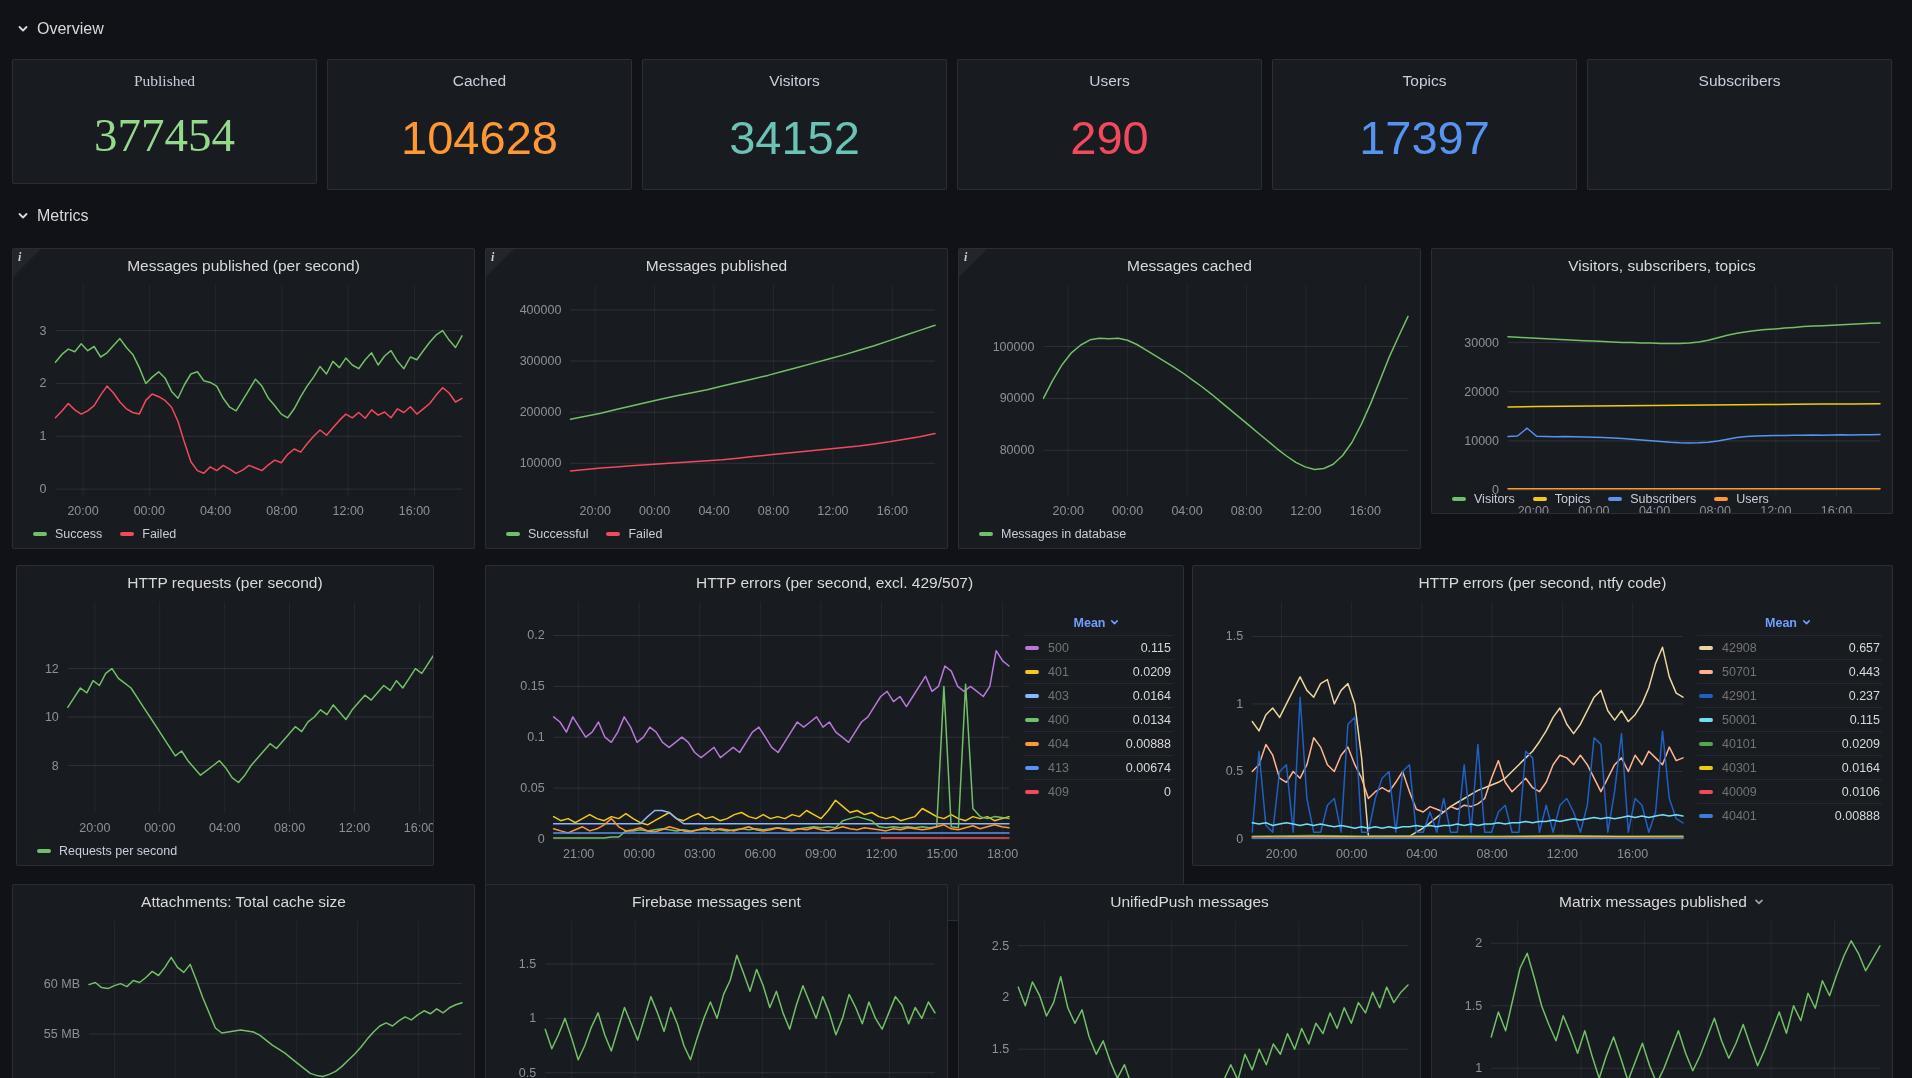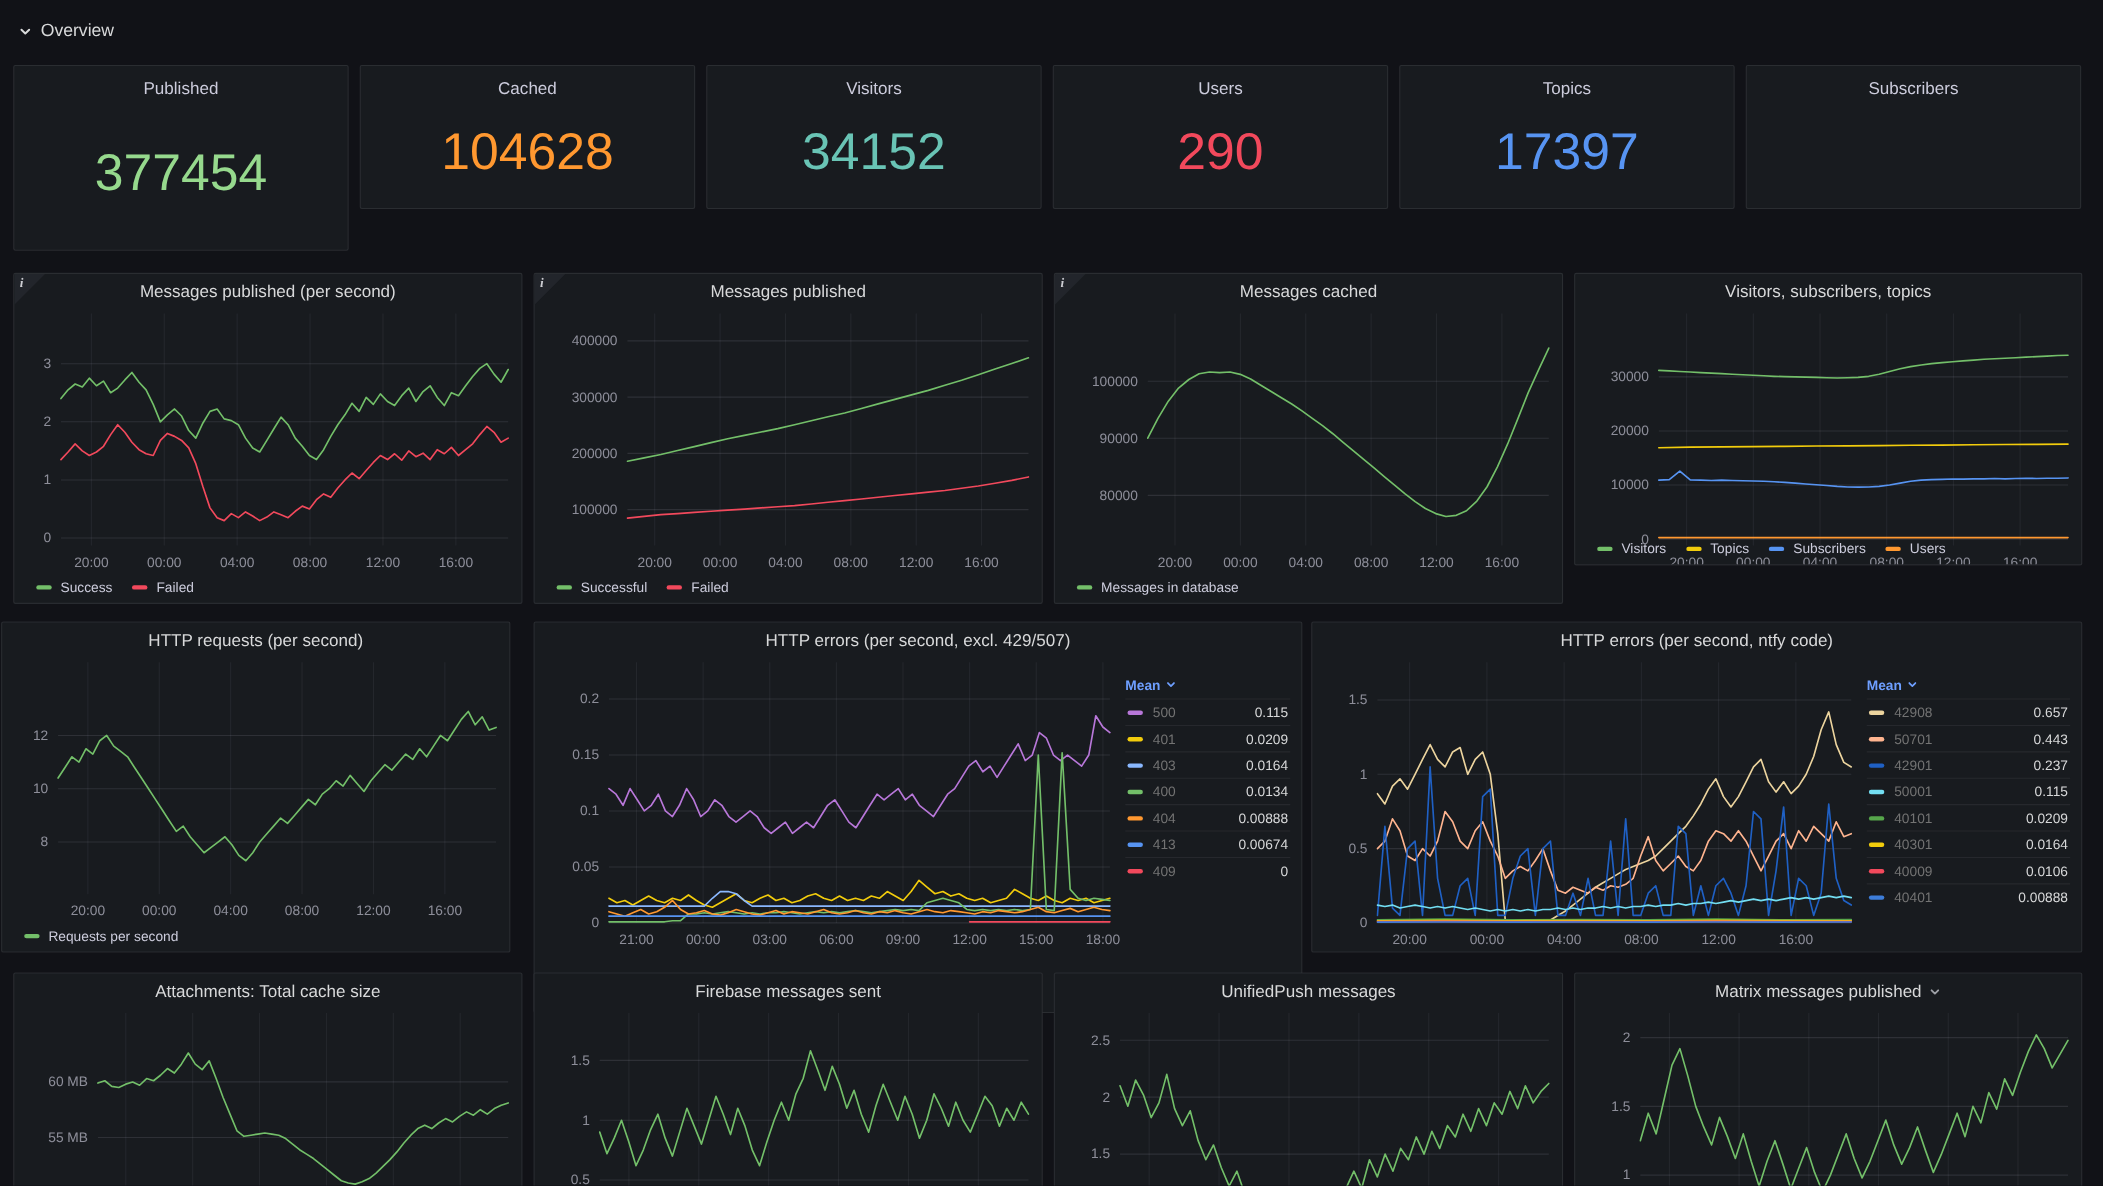--- a/index.html
+++ b/index.html
@@ -9,42 +9,42 @@
   .panel-title{position:absolute;top:7px;left:30px;right:30px;height:20px;text-align:right;color:#d8d9da;font-size:15.5px;font-weight:500;white-space:nowrap;overflow:hidden;display:flex;justify-content:center;align-items:center;gap:6px;z-index:2;}
   .stat-title{position:absolute;top:12px;left:0;right:0;text-align:center;color:#ccccdc;font-size:15.5px;font-weight:500;}
   .stat-value{position:absolute;top:30px;bottom:4px;left:0;right:0;display:flex;align-items:center;justify-content:center;font-size:47px;font-weight:500;}
   .info-corner{position:absolute;top:0;left:0;width:0;height:0;border-top:28px solid #22252b;border-right:28px solid transparent;z-index:3;cursor:pointer;}
   .info-corner span{position:absolute;top:-27px;left:5px;color:#cdced3;font-size:12px;font-weight:700;font-style:italic;font-family:"Liberation Serif",serif;}
   .legend-row{position:absolute;left:20px;bottom:7px;display:flex;gap:18px;align-items:center;z-index:2;}
   .legend-item{display:flex;align-items:center;gap:8px;cursor:pointer;}
   .legend-chip{width:14px;height:4px;border-radius:2px;flex:none;}
   .legend-label{color:#ccccdc;font-size:12.5px;white-space:nowrap;}
   .legend-table{position:absolute;font-size:12.5px;z-index:2;}
-  .lt-header{display:flex;justify-content:flex-start;align-items:center;gap:4px;color:#6e9fff;font-weight:700;height:25px;cursor:pointer;padding-right:2px;}
+  .lt-header{display:flex;justify-content:center;align-items:center;gap:4px;color:#6e9fff;font-weight:700;height:25px;cursor:pointer;padding-right:2px;}
   .lt-row{display:flex;align-items:center;height:23px;border-top:1px solid rgba(204,204,220,0.08);cursor:pointer;}
   .lt-name{color:#737373;margin-left:9px;}
   .lt-val{color:#d8d9da;margin-left:auto;padding-right:2px;}
 </style>
 </head>
 <body>
 
 <div class="page" id="page">
   <div class="section-header" style="left:16px;top:20px;">
     <svg width="14" height="14" viewBox="0 0 14 14">
         <path d="M3.5 5 L7 8.5 L10.5 5" stroke="#d8d9da" stroke-width="1.8" fill="none" stroke-linecap="round" stroke-linejoin="round"></path>
       </svg>
     <span>Overview</span>
   </div>
   <div class="section-header" style="left:16px;top:207px;">
     <svg width="14" height="14" viewBox="0 0 14 14">
         <path d="M3.5 5 L7 8.5 L10.5 5" stroke="#d8d9da" stroke-width="1.8" fill="none" stroke-linecap="round" stroke-linejoin="round"></path>
       </svg>
     <span>Metrics</span>
   </div>
-<div class="panel" style="left: 12px; top: 59px; width: 305px; height: 169px;">
+<div class="panel" style="left: 12px; top: 59px; width: 305px; height: 125px; font-family: Liberation Serif, serif;">
       <div class="stat-title">Published</div>
       <div class="stat-value" style="color: rgb(150, 217, 141);">377454</div>
     </div>
     <div class="panel" style="left: 327px; top: 59px; width: 305px; height: 131px;">
       <div class="stat-title">Cached</div>
       <div class="stat-value" style="color: rgb(255, 152, 48);">104628</div>
     </div>
     <div class="panel" style="left: 642px; top: 59px; width: 305px; height: 131px;">
       <div class="stat-title">Visitors</div>
       <div class="stat-value" style="color: rgb(105, 196, 181);">34152</div>
@@ -249,21 +249,21 @@
         <div class="legend-item">
           <div class="legend-chip" style="background: rgb(87, 148, 242);"></div>
           <div class="legend-label">Subscribers</div>
         </div>
         <div class="legend-item">
           <div class="legend-chip" style="background: rgb(255, 152, 48);"></div>
           <div class="legend-label">Users</div>
         </div>
       </div>
     </div>
-    <div class="panel" style="left: 1px; top: 565px; width: 463px; height: 301px;">
+    <div class="panel" style="left: 16px; top: 565px; width: 418px; height: 301px;">
       <div class="panel-title">
         <span>HTTP requests (per second)</span>
       </div>
       <svg width="461" height="299" style="position:absolute;left:0;top:0;cursor:crosshair;">
         <line x1="77.8776" y1="36" x2="77.8776" y2="247" stroke="rgba(204,204,220,0.07)" stroke-width="1"></line>
         <text x="77.8776" y="266" text-anchor="middle" fill="rgba(204,204,220,0.65)" font-size="12.5" font-family="&quot;Liberation Sans&quot;,sans-serif">20:00</text>
         <line x1="142.7842" y1="36" x2="142.7842" y2="247" stroke="rgba(204,204,220,0.07)" stroke-width="1"></line>
         <text x="142.7842" y="266" text-anchor="middle" fill="rgba(204,204,220,0.65)" font-size="12.5" font-family="&quot;Liberation Sans&quot;,sans-serif">00:00</text>
         <line x1="207.69080000000002" y1="36" x2="207.69080000000002" y2="247" stroke="rgba(204,204,220,0.07)" stroke-width="1"></line>
         <text x="207.69080000000002" y="266" text-anchor="middle" fill="rgba(204,204,220,0.65)" font-size="12.5" font-family="&quot;Liberation Sans&quot;,sans-serif">04:00</text>

